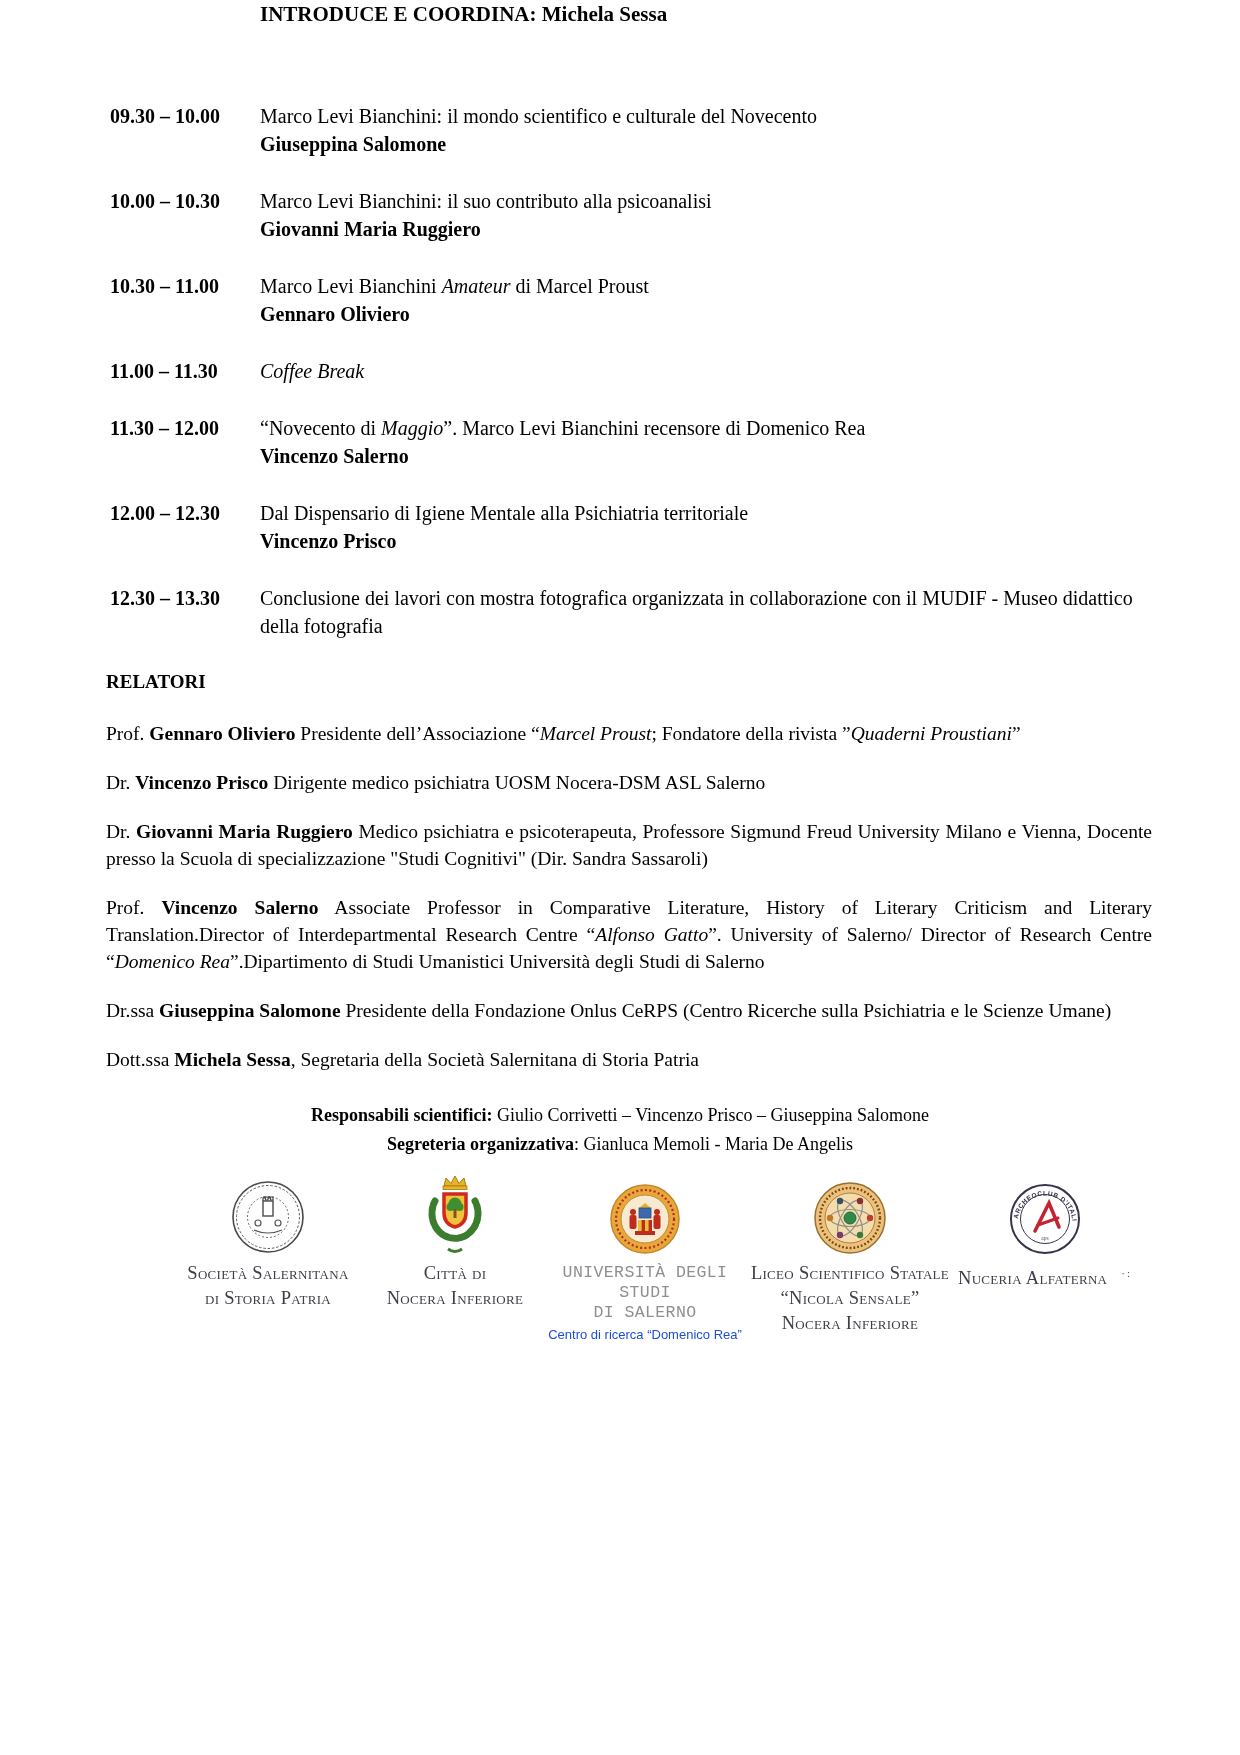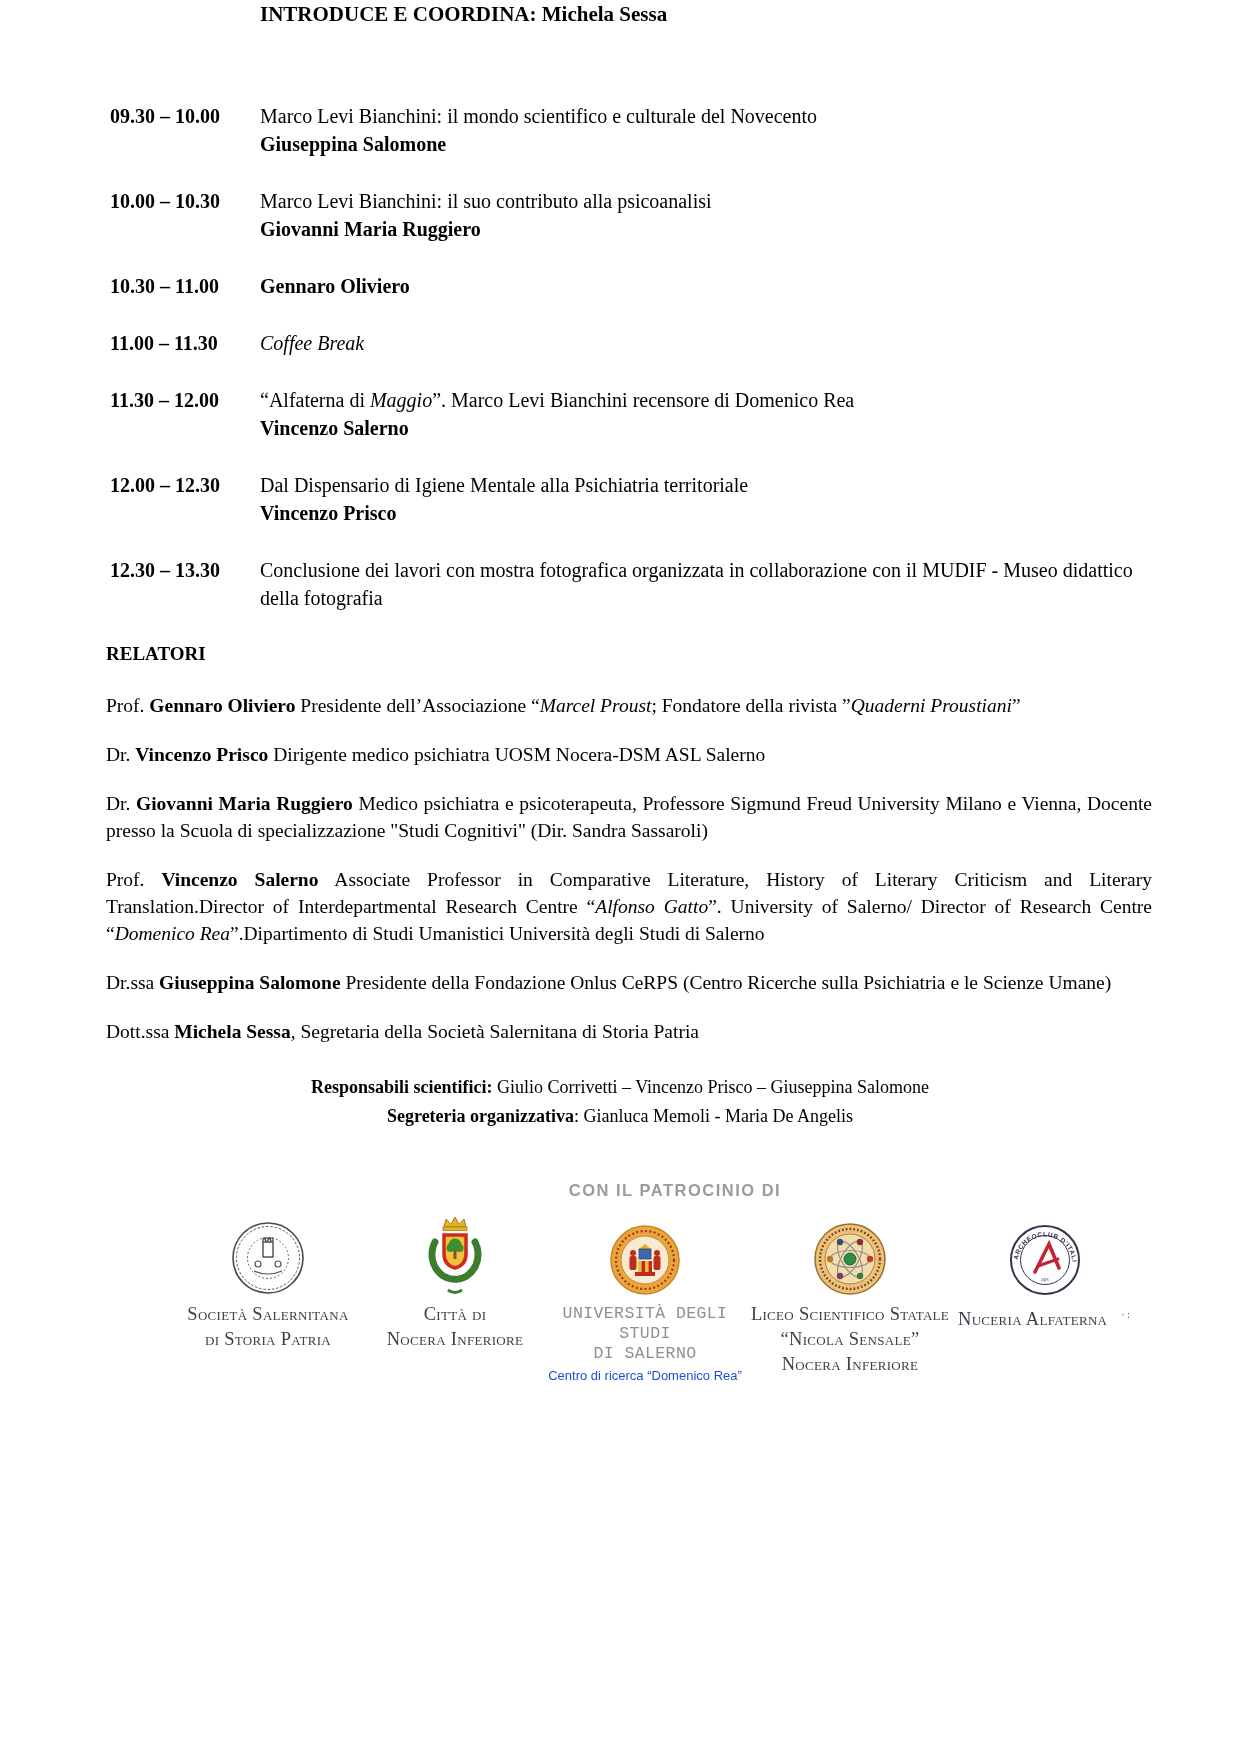--- a/index.html
+++ b/index.html
@@ -121,33 +121,34 @@
     <div class="srow">
       <div class="stime">10.00 – 10.30</div>
       <div class="sdesc">
         <div><span>Marco Levi Bianchini: il suo contributo alla psicoanalisi</span></div>
         <div class="speaker">Giovanni Maria Ruggiero</div>
       </div>
     </div>
     <div class="srow">
       <div class="stime">10.30 – 11.00</div>
       <div class="sdesc">
+        <div><span>Marco Levi Bianchini </span><span class="i">Amateur</span><span> di  Marcel Proust</span></div>
         <div class="speaker">Gennaro Oliviero</div>
       </div>
     </div>
     <div class="srow">
       <div class="stime">11.00 – 11.30</div>
       <div class="sdesc">
         <div><span class="i">Coffee Break</span></div>
       </div>
     </div>
     <div class="srow">
       <div class="stime">11.30 – 12.00</div>
       <div class="sdesc">
-        <div><span>“Alfaterna di </span><span class="i">Maggio</span><span>”. Marco Levi Bianchini recensore di Domenico Rea</span></div>
+        <div><span>“Novecento di </span><span class="i">Maggio</span><span>”. Marco Levi Bianchini recensore di Domenico Rea</span></div>
         <div class="speaker">Vincenzo Salerno</div>
       </div>
     </div>
     <div class="srow">
       <div class="stime">12.00 – 12.30</div>
       <div class="sdesc">
         <div><span>Dal Dispensario di Igiene Mentale alla Psichiatria territoriale</span></div>
         <div class="speaker">Vincenzo Prisco</div>
       </div>
     </div>
@@ -168,21 +169,20 @@
     <div class="bio"><span>Prof. </span><span class="b">Vincenzo Salerno</span><span> Associate Professor in Comparative Literature, History of Literary Criticism and Literary Translation.Director of Interdepartmental Research Centre “</span><span class="i">Alfonso Gatto</span><span>”. University of Salerno/ Director of Research Centre “</span><span class="i">Domenico Rea</span><span>”.Dipartimento di Studi Umanistici Università degli Studi di Salerno</span></div>
     <div class="bio"><span>Dr.ssa </span><span class="b">Giuseppina Salomone</span><span> Presidente della Fondazione Onlus CeRPS (Centro Ricerche sulla Psichiatria e le Scienze Umane)</span></div>
     <div class="bio noj"><span>Dott.ssa </span><span class="b">Michela Sessa</span><span>, Segretaria della Società Salernitana di Storia Patria</span></div>
   </div>
 
   <div class="resp">
     <div><span class="b">Responsabili scientifici:</span><span>   Giulio Corrivetti – Vincenzo Prisco – Giuseppina Salomone</span></div>
     <div><span class="b">Segreteria organizzativa</span><span>: Gianluca Memoli - Maria De Angelis</span></div>
   </div>
 
-  <div class="patro">CON IL PATROCINIO DI</div>
 
   <div class="logos">
 
     <div class="logo logo-1">
       <div class="sealbox">
         <svg width="76" height="76" viewBox="0 0 76 76">
           <circle cx="38" cy="38" r="35" fill="#fefefe" stroke="#4a4a4a" stroke-width="1.6"></circle>
           <circle cx="38" cy="38" r="31.5" fill="none" stroke="#5a5a5a" stroke-width="1" stroke-dasharray="2.5 1.8"></circle>
           <circle cx="38" cy="38" r="20.5" fill="none" stroke="#6a6a6a" stroke-width="1" stroke-dasharray="2 2"></circle>
           <path d="M33 22 v-3 h2.5 v2 h2.5 v-2 h2.5 v2 h2.5 v-3 h-10" fill="none" stroke="#4a4a4a" stroke-width="1.2"></path>

